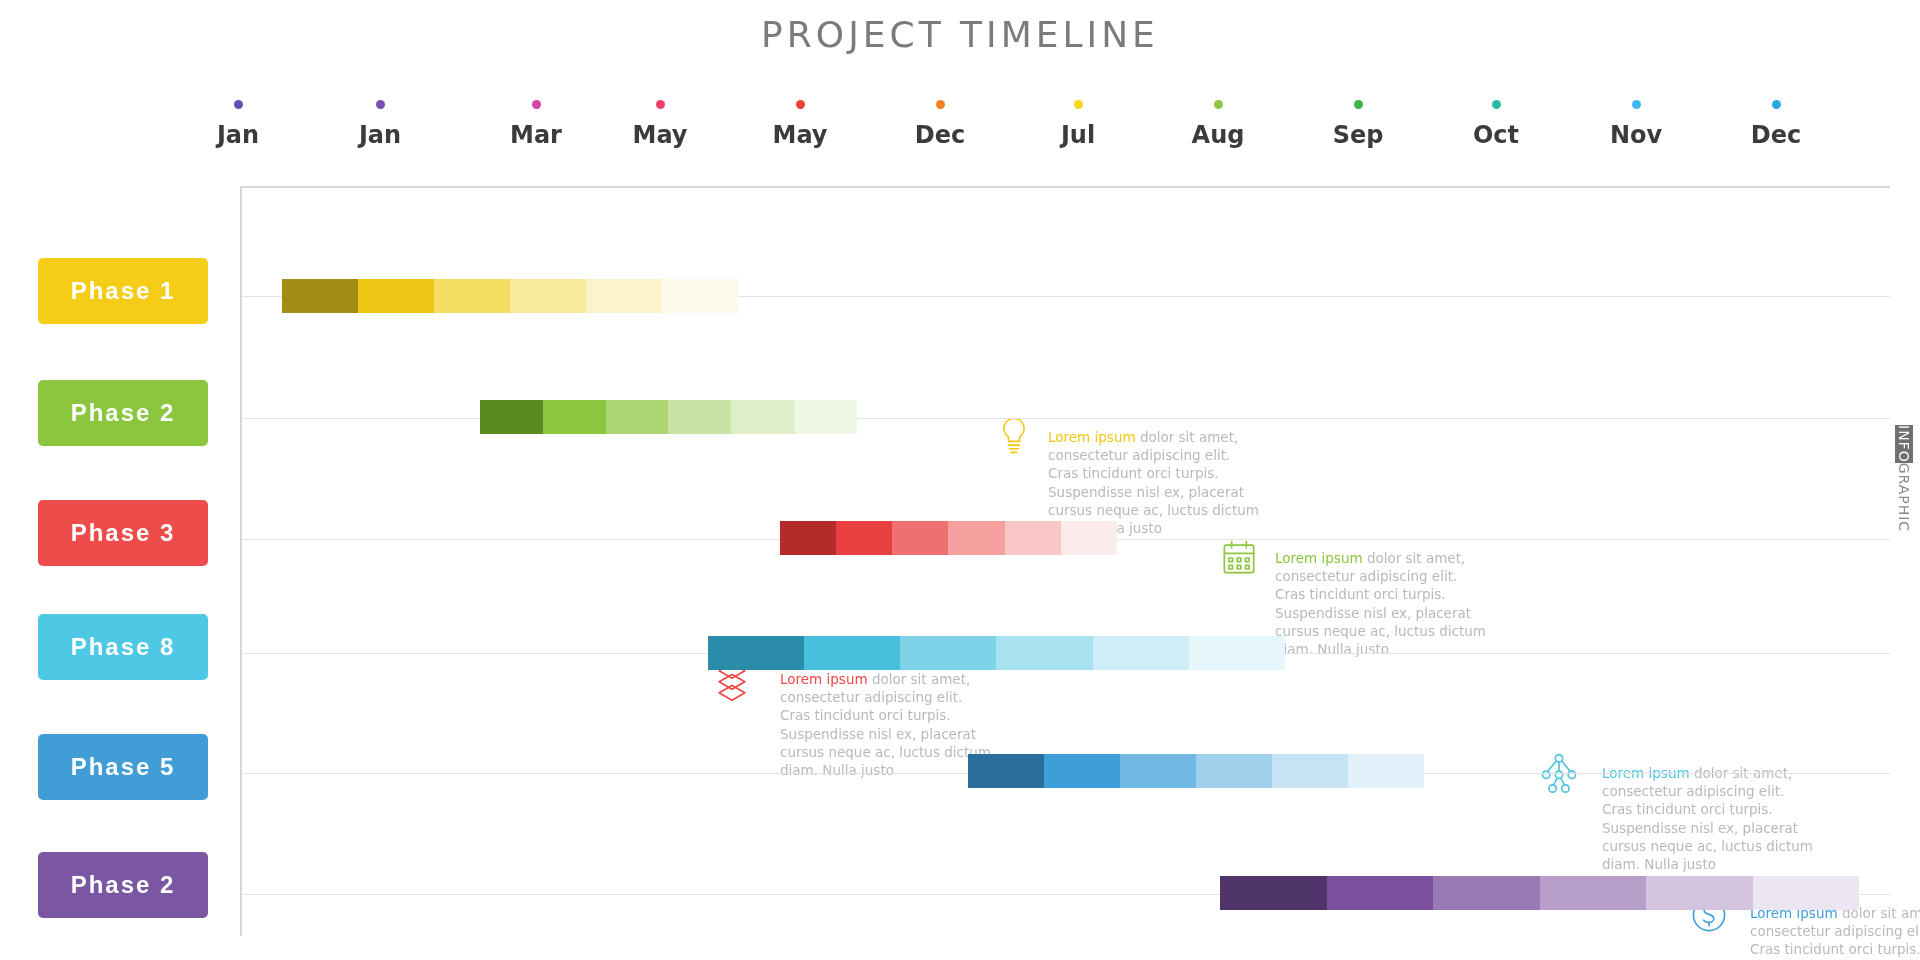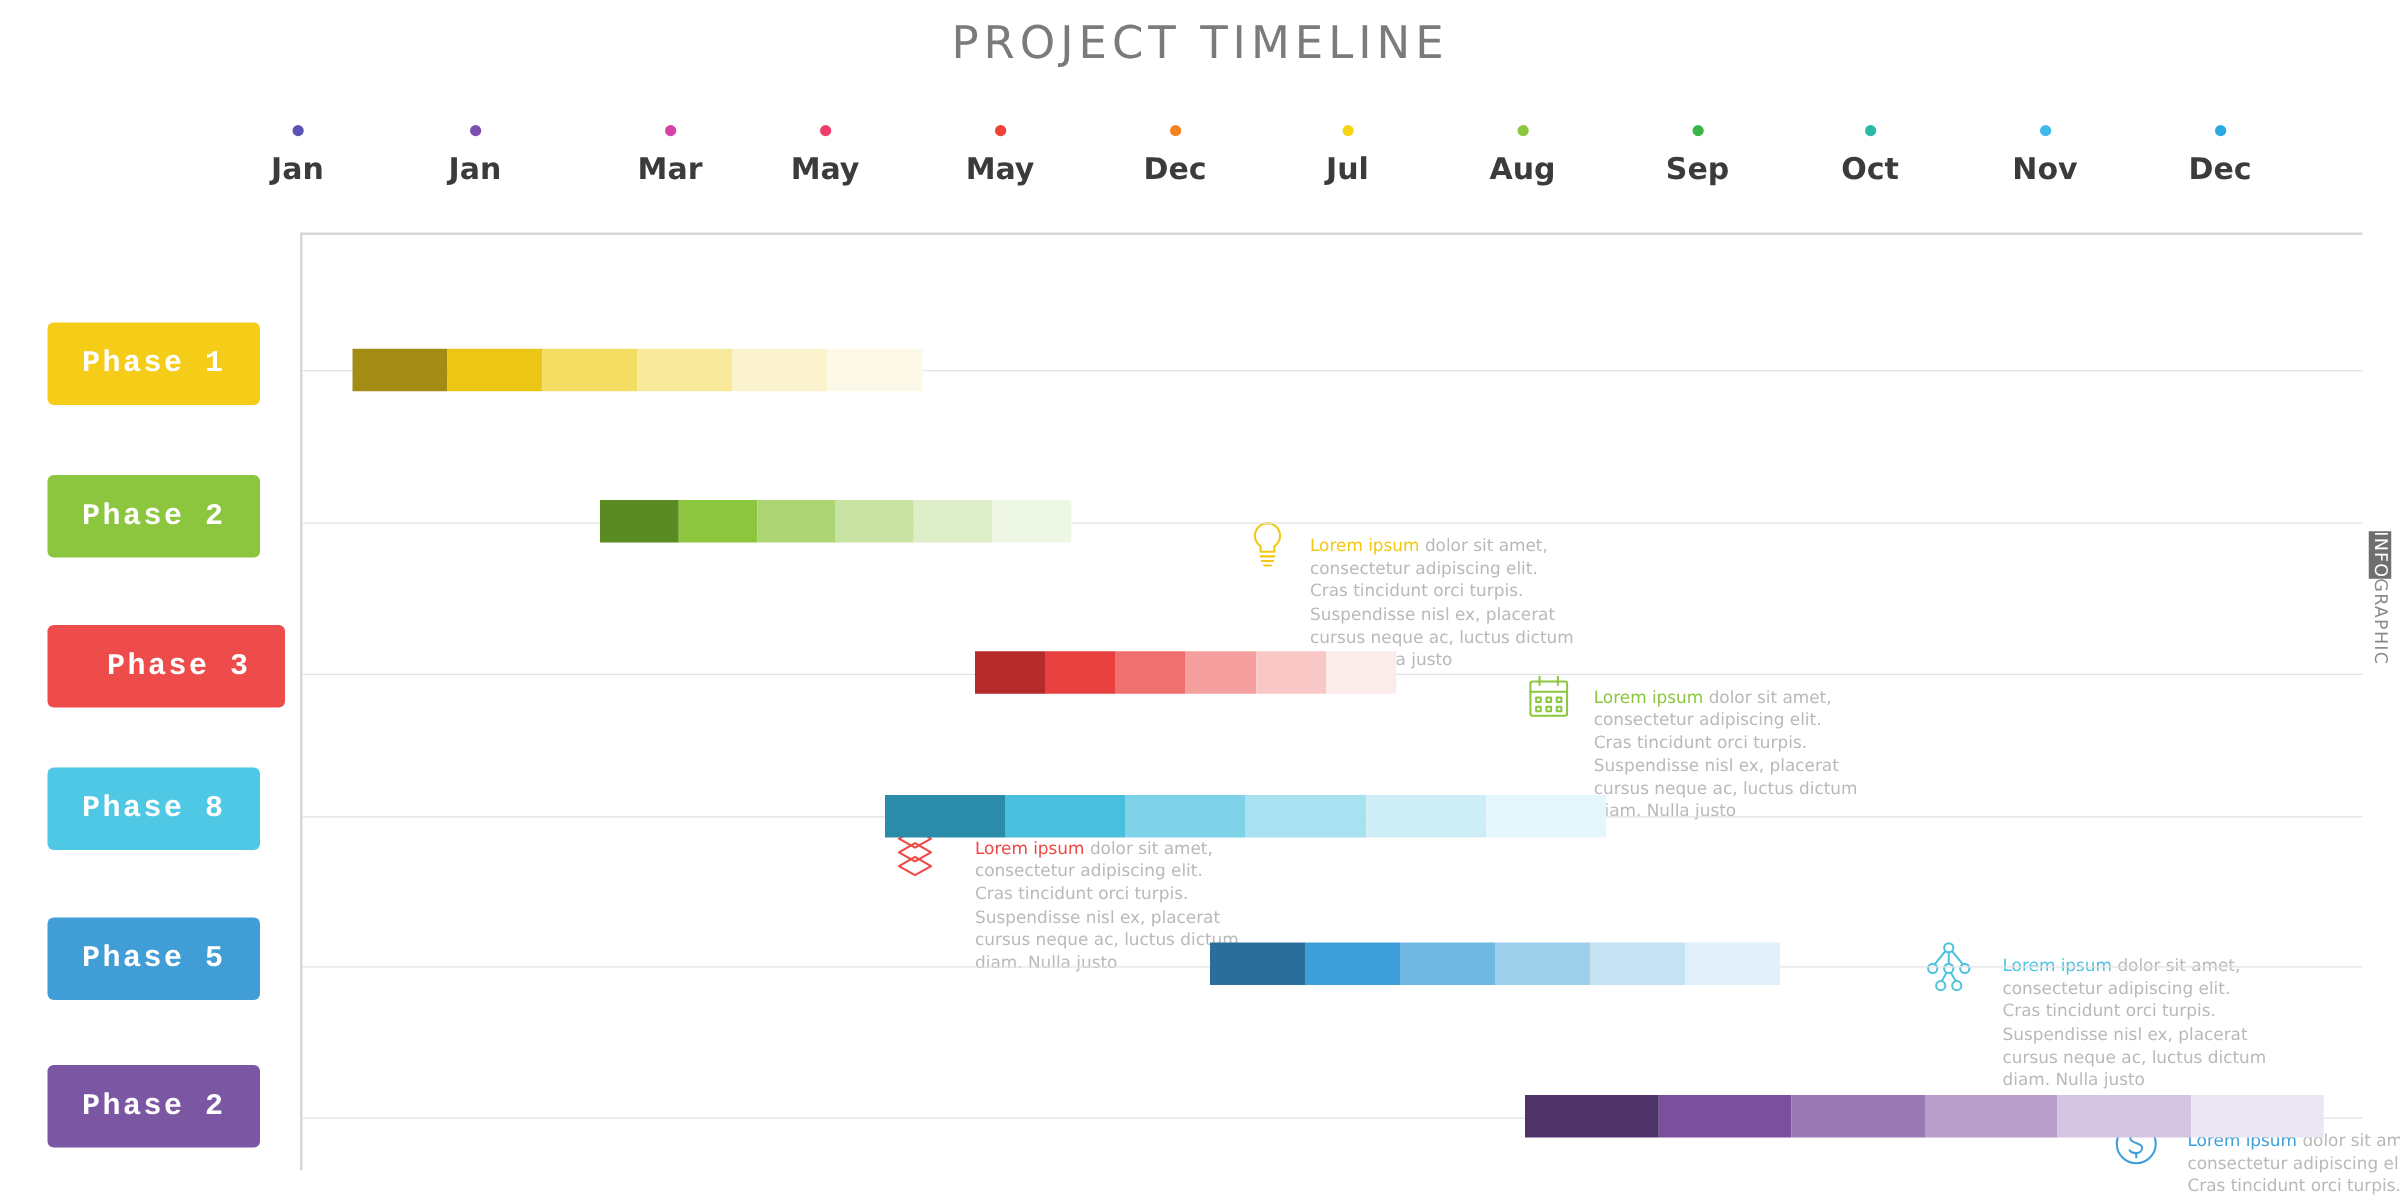--- a/index.html
+++ b/index.html
@@ -43,21 +43,21 @@
   }
   
   .phase-label{
     position:absolute;left:38px;
     width:170px;height:66px;
     border-radius:5px;
     color:#ffffff;
     font-size:24px;font-weight:bold;
     letter-spacing:2px;
     display:flex;align-items:center;justify-content:center;
-    font-family:Liberation Mono, monospace;
+    font-family:Liberation Sans, sans-serif;
     text-align:right;
   }
   
   .bar{position:absolute;height:34px;display:flex;}
   .seg{height:100%;}
   
   .note{
     position:absolute;
     width:215px;
     font-size:13.5px;
@@ -133,21 +133,21 @@
     </div>
     <div class="month" style="left: 1716px;">
       <div class="dot" style="background: rgb(41, 169, 225);"></div>
       <div class="mlabel">Dec</div>
     </div>
   </div>
 
 <div id="phase-labels">
     <div class="phase-label" style="top: 258px; background: rgb(245, 205, 25);">Phase  1</div>
     <div class="phase-label" style="top: 380px; background: rgb(140, 198, 63);">Phase  2</div>
-    <div class="phase-label" style="top: 500px; background: rgb(238, 75, 75); padding-left: 20px;">Phase  3</div>
+    <div class="phase-label" style="top: 500px; background: rgb(238, 75, 75);">Phase  3</div>
     <div class="phase-label" style="top: 614px; background: rgb(78, 200, 228);">Phase  8</div>
     <div class="phase-label" style="top: 734px; background: rgb(65, 157, 214);">Phase  5</div>
     <div class="phase-label" style="top: 852px; background: rgb(123, 87, 163);">Phase  2</div>
   </div>
 
 <div id="chart">
     <div class="rowline" style="top: 108px;"></div>
     <div class="bar" style="left: 40px; top: 91px; width: 456px;">
       <div class="seg" style="background: rgb(163, 139, 20); width: 16.6667%;"></div>
       <div class="seg" style="background: rgb(236, 198, 20); width: 16.6667%;"></div>

